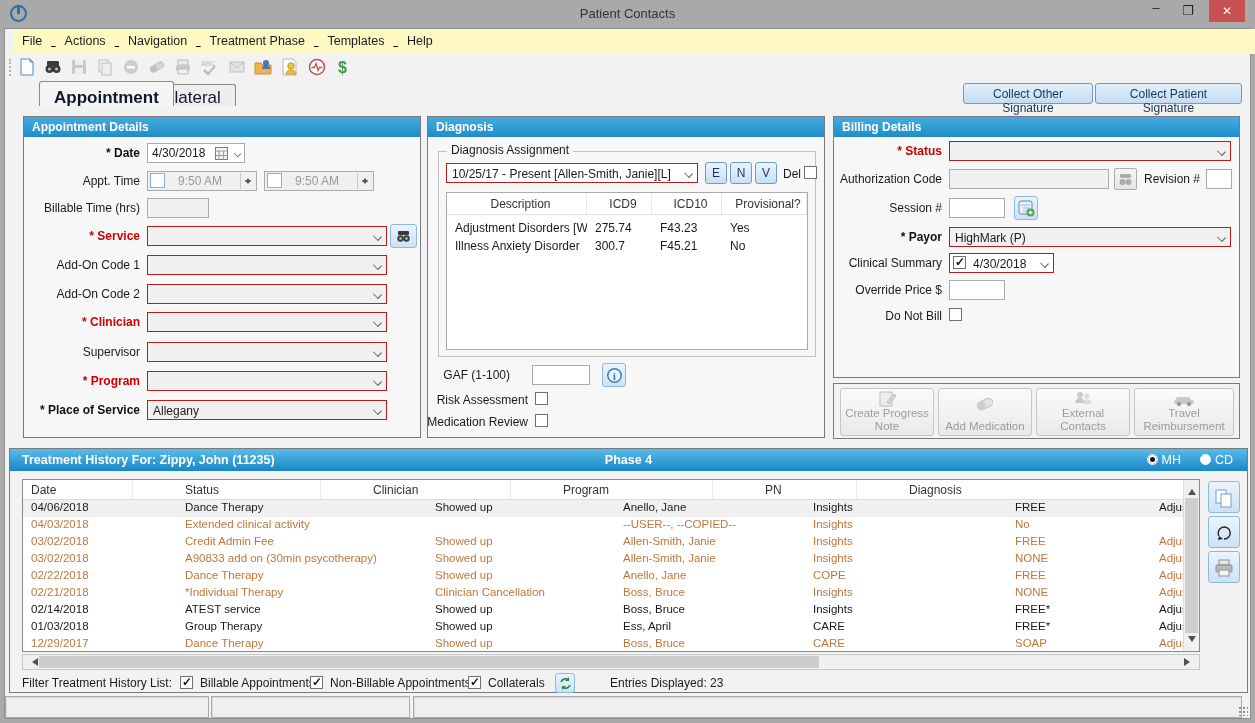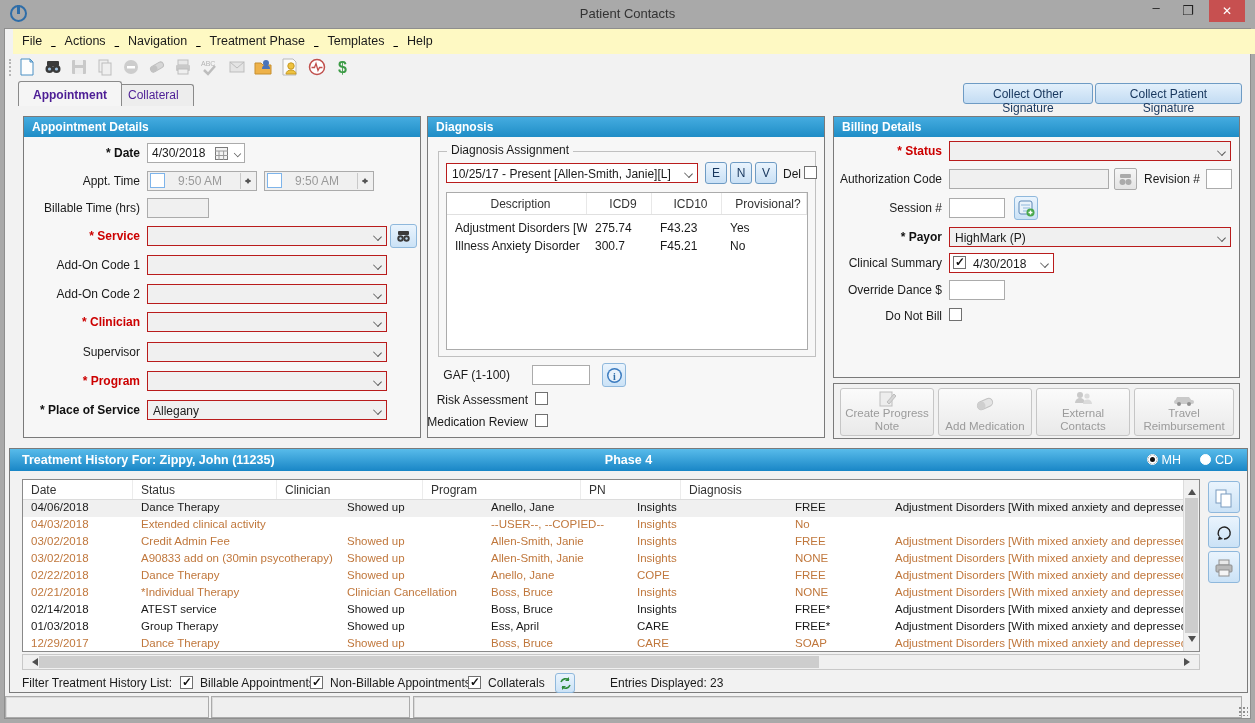--- a/index.html
+++ b/index.html
@@ -21,22 +21,22 @@
 
   .menubar { position:absolute; left:8px; top:0; width:100%; height:25px; background:#fef9c3;text-decoration:underline; }
   .menu-item { display:inline-block; padding:5px 9px 0 9px; font-size:12.5px; color:#1A1A1A; }
 
   .toolbar { position:absolute; left:0; top:25px; width:100%; height:27px; }
   .tb-grip { position:absolute; left:4px; top:5px; width:3px; height:17px; border-left:2px dotted #B5B5B5; }
   .tb-icon { position:absolute; top:3px; width:20px; height:20px; }
 
   
   .tabstrip { position:absolute; left:0; top:52px; width:100%; height:26px; }
-  .tab { position:absolute; top:3px; height:22px; padding:3px 14px 0 14px; font-size:12px;
-         border:1px solid #8A8A8A; border-bottom:none; border-radius:3px 3px 0 0; background:#EDEDED; color:#4c1d95; }
+  .tab { position:absolute; top:3px; height:22px; padding:3px 14px 0 14px; font-size:17px;
+         border:1px solid #8A8A8A; border-bottom:none; border-radius:3px 3px 0 0; background:#EDEDED; color:#0f172a;margin-left:21px; }
   .tab.active { top:0; height:25px; padding-top:6px; font-weight:bold; background:#F5F5F5; z-index:2; }
   .sig-btn { position:absolute; top:2px; height:21px; padding:3px 10px 0 10px; font-size:12px; color:#17365D;
              background:linear-gradient(#E3F0FB,#C3DCF3); border:1px solid #6E9BC4; border-radius:3px; text-align:center; }
 
   
   .panel { position:absolute; background:#F7F7F7; border:1px solid #7A7A7A; }
   .panel-header { position:absolute; left:0; top:0; right:0; height:20px; background:linear-gradient(#45ACE0,#1F8DC6);
                   color:#fff; font-weight:bold; font-size:12px; padding:3px 0 0 8px; }
   .lbl { position:absolute; font-size:12px; color:#1A1A1A; text-align:right; white-space:nowrap; }
   .lbl.req-red { color:#CC0000; font-weight:bold; }
@@ -73,21 +73,21 @@
 
   
   .act-btn { position:absolute; top:4px; width:94px; height:48px; border:1px solid #C6C6C6; border-radius:3px;
              background:linear-gradient(#FBFBFB,#E9E9E9); color:#9B9B9B; font-size:11.5px; text-align:center; }
   .act-btn .alabel { position:absolute; left:2px; right:2px; bottom:3px; line-height:12.5px; }
 
   
   .th-header { position:absolute; left:0; top:0; right:0; height:22px; background:linear-gradient(#58BBEA,#1986C6);
                color:#fff; font-weight:bold; font-size:12.5px; }
   .th-table { position:absolute; background:#fff; border:1px solid #898989; font-size:11.5px; overflow:hidden; }
-  .trow { display:flex; height:17px; color:#1A1A1A; }
+  .trow { display:flex; height:17px; color:#1A1A1A;gap:44px; }
   .trow.header { height:20px; color:#333; border-bottom:1px solid #DCDCDC; font-size:12px; }
   .trow.header > div { border-right:1px solid #ECECEC; padding-top:3px; }
   .trow > div { padding:1px 0 0 8px; overflow:hidden; white-space:nowrap; }
   .trow.orange { color:#C0773C; }
   .trow.selected { background:#F0F0F0; }
   .c-date{width:110px;} .c-service{width:206px;} .c-status{width:144px;} .c-clin{width:146px;}
   .c-prog{width:158px;} .c-pn{width:100px;} .c-diag{flex:1;}
 
   .vscroll { position:absolute; top:0; right:0; width:16px; bottom:0; background:#F0F0F0; border-left:1px solid #DCDCDC; }
   .hscroll { position:absolute; height:16px; background:#F0F0F0; border:1px solid #C8C8C8; }
@@ -394,21 +394,21 @@
           <span class="chev"></span>
         </div>
 
       <div class="lbl" style="right:297px; top:139px">Clinical Summary</div>
       <div class="combo" style="left:115px; top:136px; width:105px; background:#fff">
         <span class="checkbox checked" style="left:3px; top:2px"></span>
         <span style="position:absolute; left:23px; top:3px">4/30/2018</span>
         <span class="chev"></span>
       </div>
 
-      <div class="lbl" style="right:297px; top:166px">Override Dance $</div>
+      <div class="lbl" style="right:297px; top:166px">Override Price $</div>
       <div class="textbox" style="left:115px; top:163px; width:56px"><span></span></div>
 
       <div class="lbl" style="right:297px; top:192px">Do Not Bill</div>
       <div class="checkbox" style="left:115px; top:191px"></div>
     </div>
 
     <div class="panel" style="left:828px; top:354px; width:407px; height:56px; background:#F2F2F2">
       <div class="act-btn" style="left:6px">
         <svg style="margin:2px auto 0" width="18" height="16">
             <rect x="2" y="1" width="12" height="14" fill="#EDEDED" stroke="#BDBDBD"></rect>

